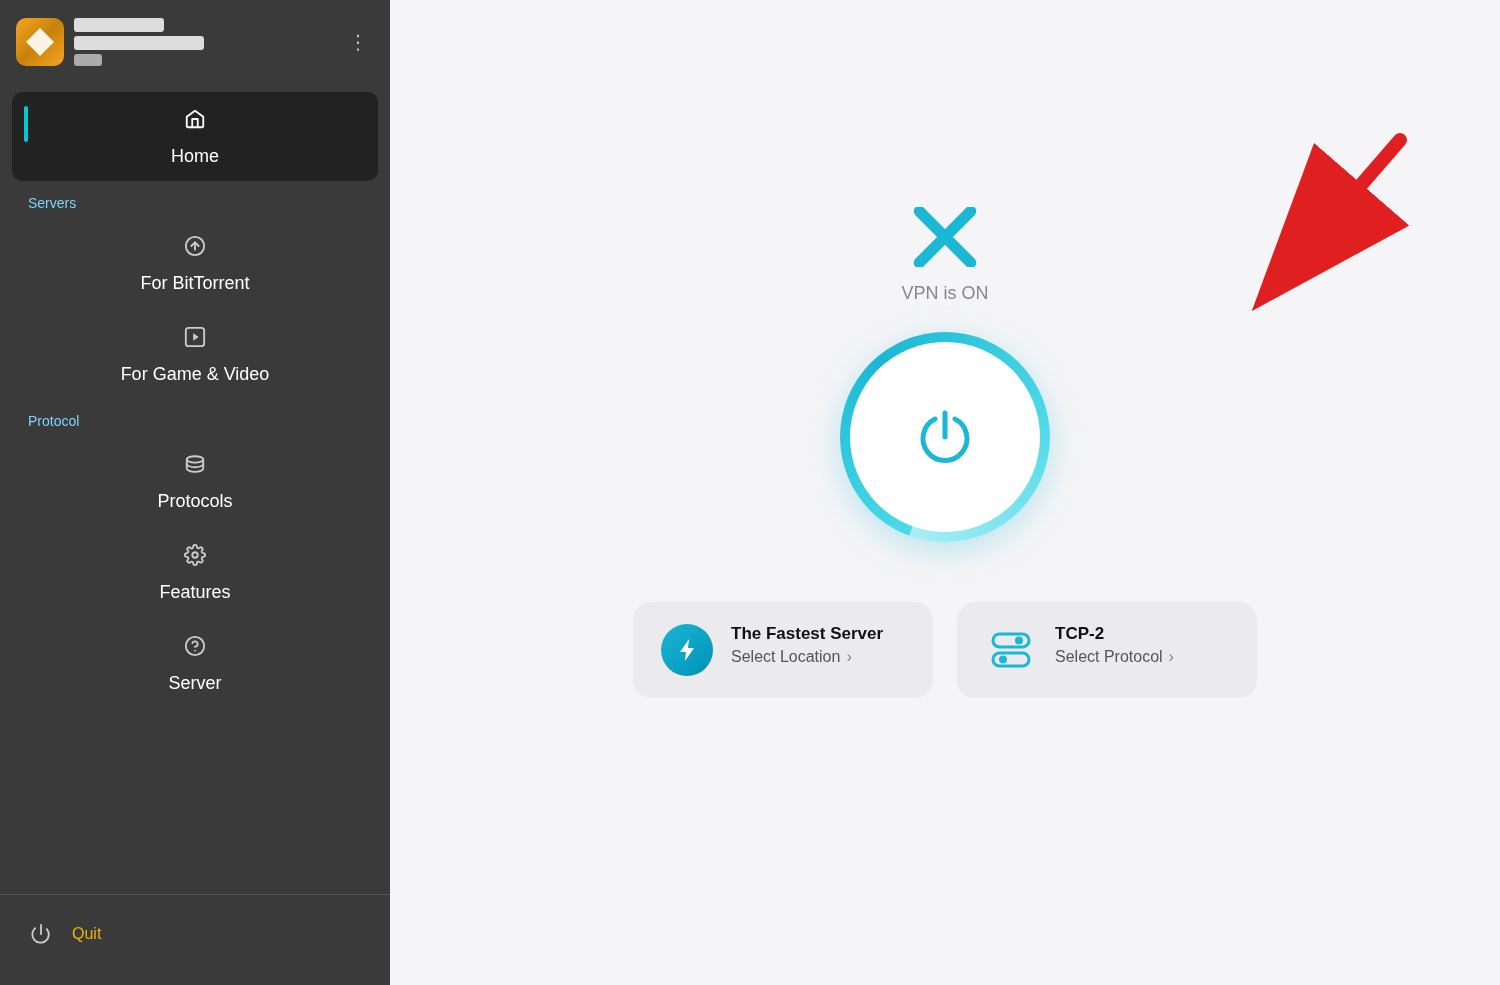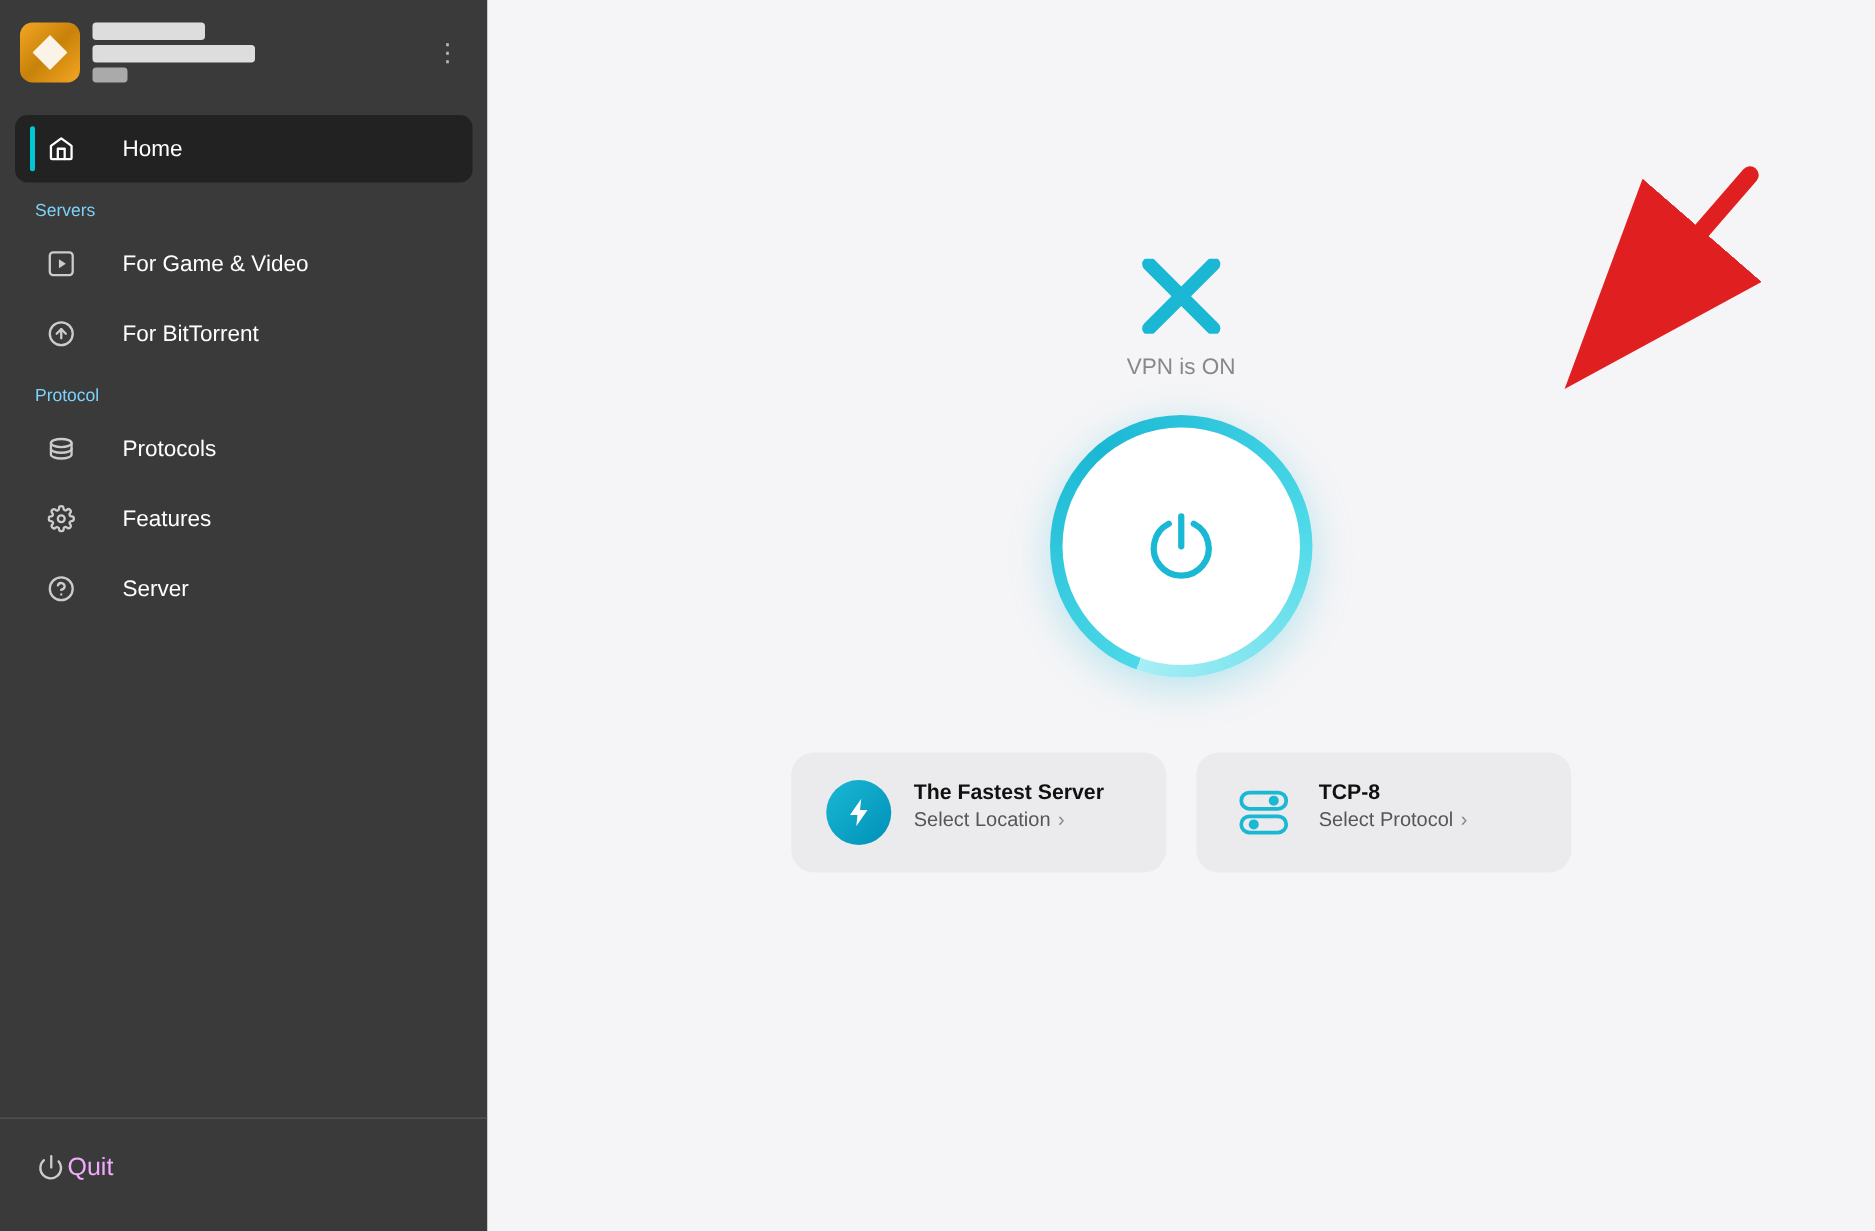--- a/index.html
+++ b/index.html
@@ -84,29 +84,30 @@
     }
 
     .sidebar-nav {
       flex: 1;
       padding: 8px 0;
     }
 
     .nav-item {
       display: flex;
       align-items: center;
-      gap: 36px;
+      gap: 14px;
       padding: 14px 24px;
       color: #fff;
       font-size: 18px;
       font-weight: 500;
       cursor: pointer;
       border-radius: 10px;
       margin: 2px 12px;
       transition: background 0.15s;
+      flex-direction: column;
     }
 
     .nav-item.active {
       background: #222;
     }
 
     .nav-item .accent-bar {
       position: absolute;
       left: 12px;
       width: 4px;
@@ -148,22 +149,23 @@
 
     .sidebar-footer {
       padding: 16px 24px 28px 24px;
       border-top: 1px solid #555;
       margin: 0 0 0 0;
     }
 
     .quit-item {
       display: flex;
       align-items: center;
-      color: #f0abfc;
-      font-size: 20px;
+      gap: 18px;
+      color: #eab308;
+      font-size: 16px;
       font-weight: 400;
       cursor: pointer;
       padding: 10px 4px;
     }
 
     
     .main {
       flex: 1;
       background: #f5f5f7;
       display: flex;
@@ -324,36 +326,36 @@
       </span>
       <span>Home</span>
     </div>
 
     <div class="section-label">Servers</div>
 
 
     <div class="nav-item">
       <span class="nav-icon">
         <svg viewBox="0 0 24 24" fill="none" stroke="currentColor" stroke-width="2" stroke-linecap="round" stroke-linejoin="round">
-          <rect x="2" y="2" width="20" height="20" rx="3"></rect>
-          <polygon points="10,8 16,12 10,16" fill="currentColor" stroke="none"></polygon>
-        </svg>
-      </span>
-      <span>For Game &amp; Video</span>
-    </div>
-
-    <div class="nav-item">
-      <span class="nav-icon">
-        <svg viewBox="0 0 24 24" fill="none" stroke="currentColor" stroke-width="2" stroke-linecap="round" stroke-linejoin="round">
           <circle cx="12" cy="12" r="10"></circle>
           <polyline points="16,12 12,8 8,12"></polyline>
           <line x1="12" y1="8" x2="12" y2="16"></line>
         </svg>
       </span>
       <span>For BitTorrent</span>
+    </div>
+
+    <div class="nav-item">
+      <span class="nav-icon">
+        <svg viewBox="0 0 24 24" fill="none" stroke="currentColor" stroke-width="2" stroke-linecap="round" stroke-linejoin="round">
+          <rect x="2" y="2" width="20" height="20" rx="3"></rect>
+          <polygon points="10,8 16,12 10,16" fill="currentColor" stroke="none"></polygon>
+        </svg>
+      </span>
+      <span>For Game &amp; Video</span>
     </div>
 
     <div class="section-label">Protocol</div>
 
     <div class="nav-item">
       <span class="nav-icon">
         <svg viewBox="0 0 24 24" fill="none" stroke="currentColor" stroke-width="2" stroke-linecap="round" stroke-linejoin="round">
           <ellipse cx="12" cy="7" rx="9" ry="3.5"></ellipse>
           <path d="M3 7v5c0 1.93 4.03 3.5 9 3.5s9-1.57 9-3.5V7"></path>
           <path d="M3 12v5c0 1.93 4.03 3.5 9 3.5s9-1.57 9-3.5v-5"></path>
@@ -455,21 +457,21 @@
       <div class="card-icon-protocol">
         <svg width="52" height="52" viewBox="0 0 52 52" fill="none">
 
           <rect x="8" y="10" width="36" height="13" rx="6.5" stroke="#1ab8d4" stroke-width="3" fill="none"></rect>
           <circle cx="34" cy="16.5" r="4" fill="#1ab8d4"></circle>
           <rect x="8" y="29" width="36" height="13" rx="6.5" stroke="#1ab8d4" stroke-width="3" fill="none"></rect>
           <circle cx="18" cy="35.5" r="4" fill="#1ab8d4"></circle>
         </svg>
       </div>
       <div class="card-text">
-        <span class="card-title">TCP-8</span>
+        <span class="card-title">TCP-2</span>
         <span class="card-subtitle">
           <span>Select Protocol</span>
           <span class="card-chevron">›</span>
         </span>
       </div>
     </div>
 
   </div>
 
 </div>

